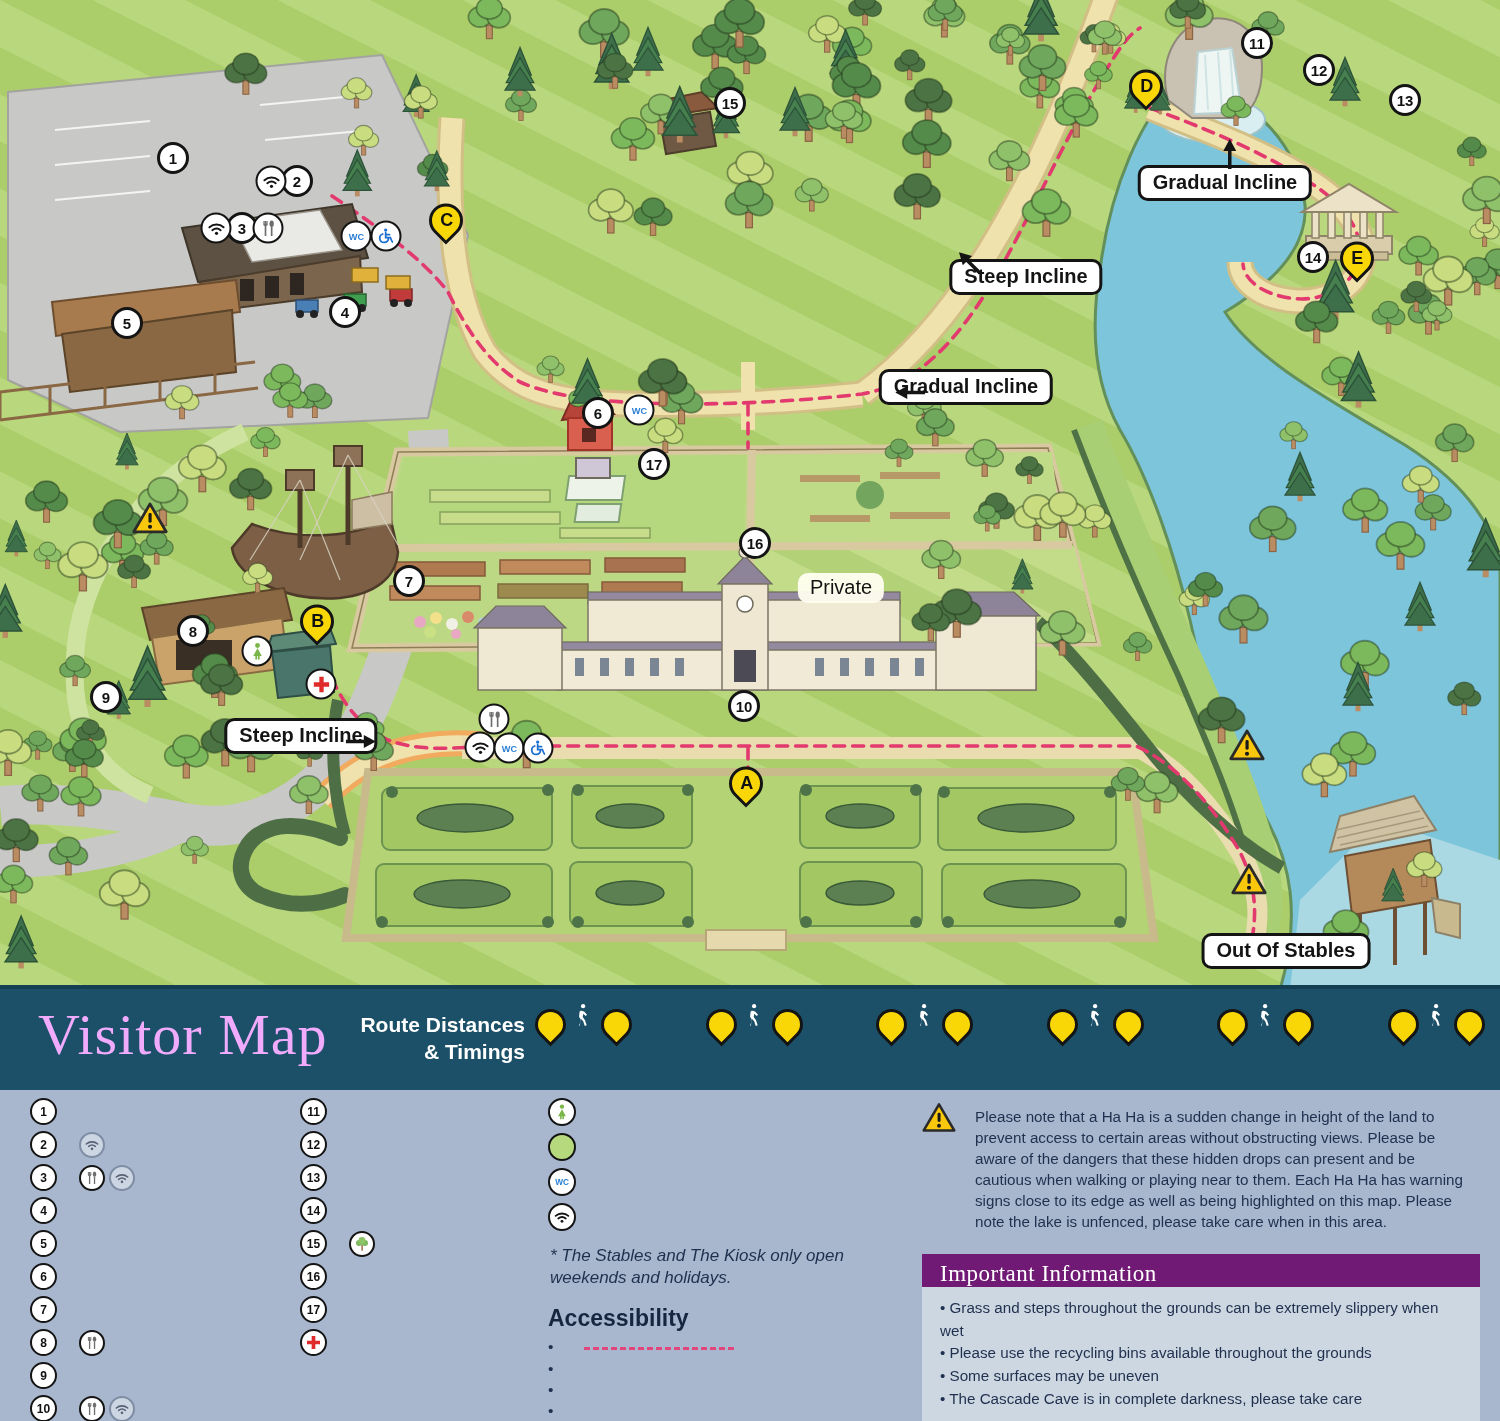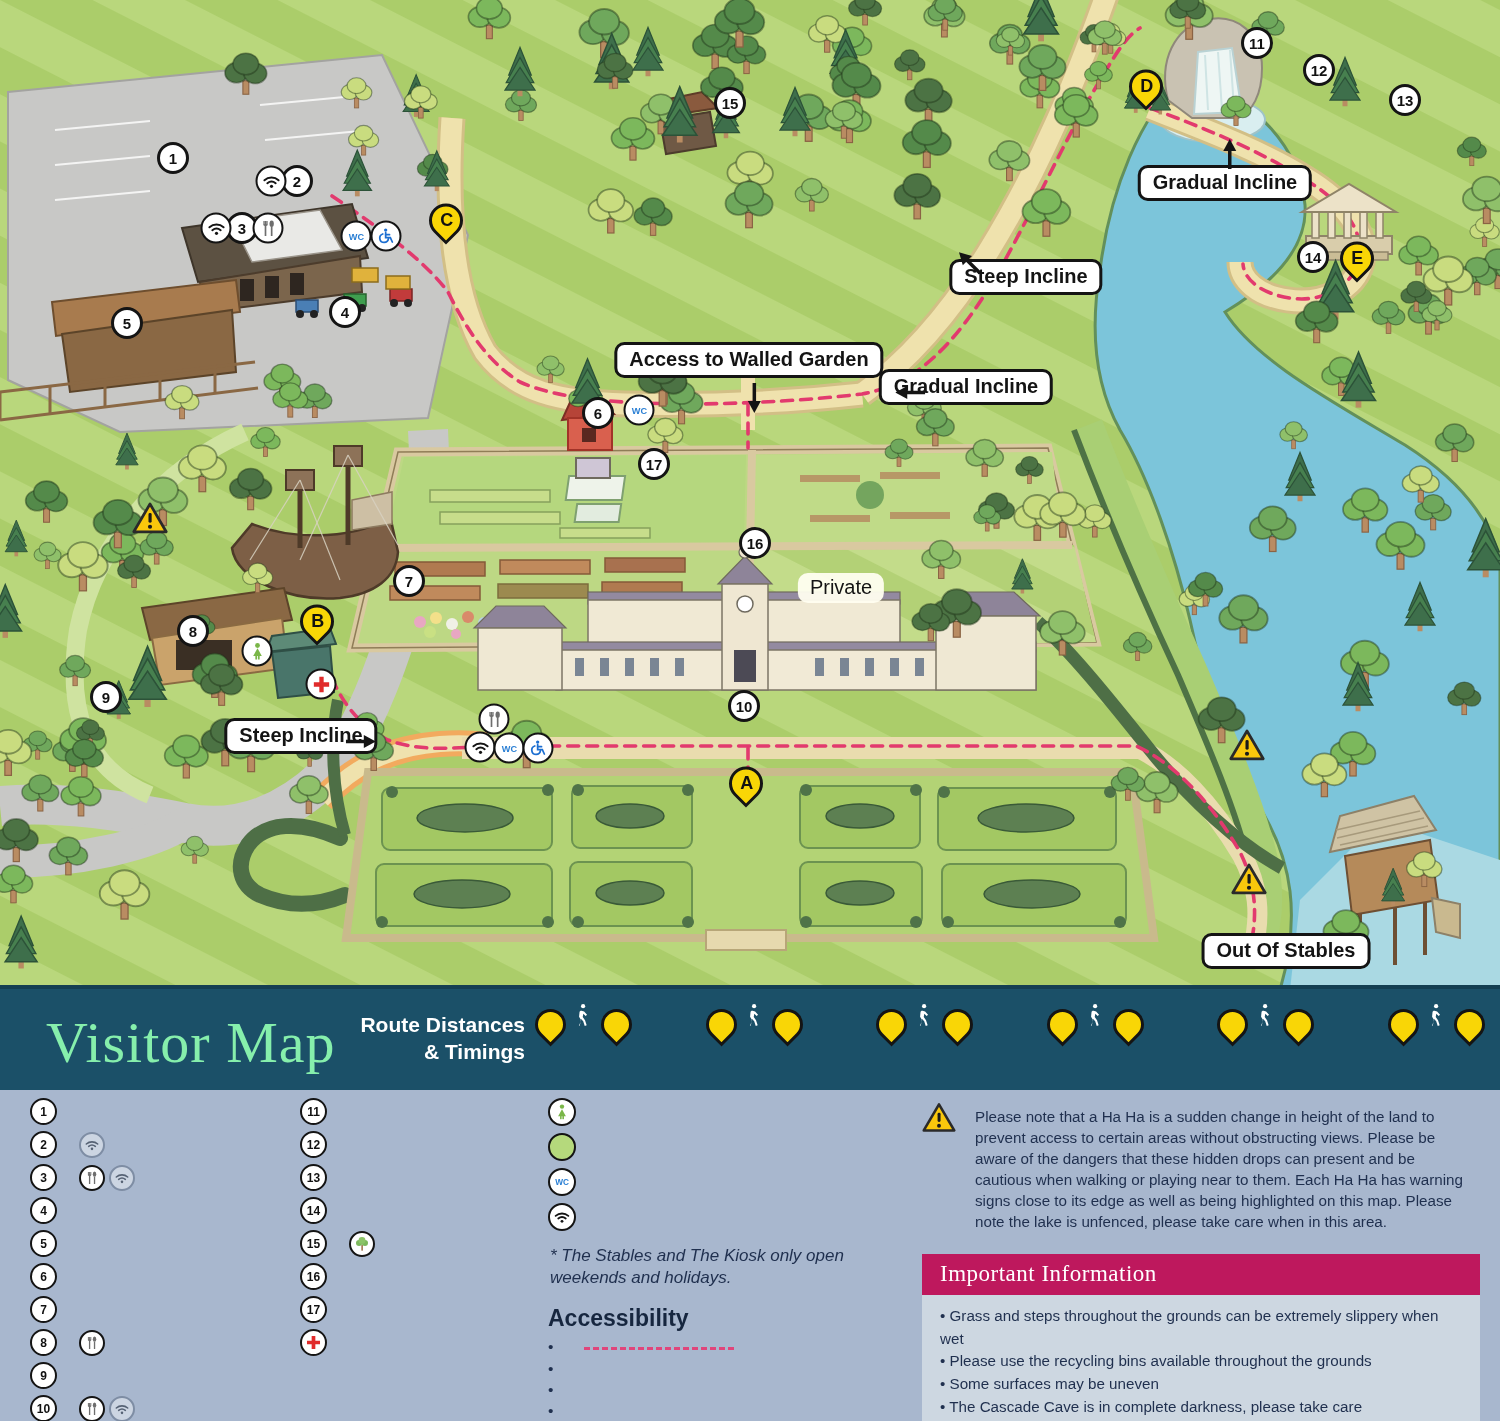--- a/index.html
+++ b/index.html
@@ -14,21 +14,21 @@
   .pin{width:34px;height:34px;background:#f9d606;border:3px solid #141414;border-radius:50% 50% 50% 0;transform:rotate(-45deg);display:flex;align-items:center;justify-content:center;box-sizing:border-box;}
   .pin span{transform:rotate(45deg);font-weight:800;font-size:18px;color:#111;}
   .m-pin{position:absolute;transform:translate(-50%,-72%);}
   .m-warn{position:absolute;transform:translate(-50%,-50%);}
   .m-warn svg{width:36px;height:33px;}
   .map-label{position:absolute;transform:translate(-50%,-50%);background:#fff;border:3px solid #141414;border-radius:10px;padding:3px 12px 4px;font-size:20px;font-weight:700;color:#141414;white-space:nowrap;}
   .map-label.plain{border:none;background:rgba(255,254,240,.95);font-weight:400;}
   .lbl-arrow{position:absolute;}
   
   .header-bar{position:absolute;left:0;top:985px;width:1500px;height:105px;background:#1b5068;border-top:4px solid #143f52;box-sizing:border-box;}
-  .vm-title{position:absolute;left:34px;top:8px;margin:12px;color:#86efac;font-family:"Liberation Serif",serif;font-weight:400;font-size:58px;letter-spacing:1px;}
+  .vm-title{position:absolute;left:34px;top:8px;margin:4px;color:#f0abfc;font-family:"Liberation Serif",serif;font-weight:400;font-size:58px;letter-spacing:1px;}
   .route-heading{position:absolute;left:300px;top:22px;width:225px;text-align:right;color:#fff;font-weight:700;font-size:21px;line-height:1.3;display:flex;flex-direction:column;}
   .routes{position:absolute;left:535px;top:14px;width:950px;display:flex;justify-content:space-between;}
   .route-seg{display:flex;align-items:flex-start;gap:5px;}
   .route-seg .pin{width:31px;height:31px;margin-top:6px;}
   .route-seg .pin span{font-size:16px;}
   .route-mid{display:flex;flex-direction:column;align-items:center;}
   .route-top{display:flex;align-items:center;gap:3px;color:#fff;}
   .route-top svg{width:22px;height:24px;}
   .route-txt{display:flex;flex-direction:column;font-size:14px;line-height:1.15;font-weight:700;}
   .route-txt .t2{font-weight:400;font-size:13px;}
@@ -55,21 +55,21 @@
   .footnote{font-style:italic;font-size:17px;line-height:1.3;margin:14px 0 0 2px;width:300px;}
   .access-block h3{margin:16px 0 4px;font-size:23px;font-weight:700;color:#16263f;}
   .access-block ul{margin:0;padding:0;list-style:none;font-size:15.5px;line-height:1.38;}
   .access-block li::before{content:"• ";}
   .dash-sample{display:inline-block;width:150px;border-top:3.5px dashed #e0457b;vertical-align:middle;margin-left:26px;}
   .leg-col4{position:absolute;left:922px;top:10px;width:558px;}
   .haha-warning{display:flex;gap:12px;}
   .haha-warning svg{flex:0 0 auto;width:34px;height:31px;margin-top:2px;}
   .haha-warning p{margin:7px;font-size:15.2px;line-height:1.38;}
   .info-panel{margin-top:14px;}
-  .info-head{background:#be185d;color:#fff;font-family:"Liberation Serif",serif;font-size:23px;padding:7px 18px 8px;letter-spacing:.5px;}
+  .info-head{background:#701a75;color:#fff;font-family:"Liberation Serif",serif;font-size:23px;padding:7px 18px 0;letter-spacing:.5px;}
   .info-body{background:#cdd7e1;padding:10px 18px 12px;}
   .info-body ul{margin:0;padding:0;list-style:none;font-size:15.2px;line-height:1.5;}
   .info-body li::before{content:"• ";}
 </style>
 </head>
 <body>
 
 <div class="page">
 
   <div class="map-area">
@@ -1535,24 +1535,20 @@
             <circle cx="13" cy="18.4" r="1.5" fill="#1a1a1a"></circle>
           </svg></div>
         <div class="map-label" style="left: 1225px; top: 183px;"><span>Gradual Incline</span><span class="lbl-arrow" style="left:50%;top:50%;margin-left:-4px;margin-top:-44px;transform:rotate(0deg)"><svg width="18" height="30" viewBox="0 0 18 30">
               <path d="M9 30 L9 10" stroke="#141414" stroke-width="3.5"></path>
               <path d="M9 0 L2.5 12 L15.5 12 Z" fill="#141414"></path>
             </svg></span></div>
         <div class="map-label" style="left: 1026px; top: 277px;"><span>Steep Incline</span><span class="lbl-arrow" style="left:50%;top:50%;margin-left:-64px;margin-top:-30px;transform:rotate(-45deg)"><svg width="18" height="30" viewBox="0 0 18 30">
               <path d="M9 30 L9 10" stroke="#141414" stroke-width="3.5"></path>
               <path d="M9 0 L2.5 12 L15.5 12 Z" fill="#141414"></path>
             </svg></span></div>
-        <div class="map-label" style="left: 749px; top: 360px;"><span>Access to Walled Garden</span><span class="lbl-arrow" style="left:50%;top:50%;margin-left:-4px;margin-top:18px;transform:rotate(180deg)"><svg width="18" height="30" viewBox="0 0 18 30">
-              <path d="M9 30 L9 10" stroke="#141414" stroke-width="3.5"></path>
-              <path d="M9 0 L2.5 12 L15.5 12 Z" fill="#141414"></path>
-            </svg></span></div>
         <div class="map-label" style="left: 966px; top: 387px;"><span>Gradual Incline</span><span class="lbl-arrow" style="left:50%;top:50%;margin-left:-62px;margin-top:-12px;transform:rotate(-90deg)"><svg width="18" height="30" viewBox="0 0 18 30">
               <path d="M9 30 L9 10" stroke="#141414" stroke-width="3.5"></path>
               <path d="M9 0 L2.5 12 L15.5 12 Z" fill="#141414"></path>
             </svg></span></div>
         <div class="map-label" style="left: 301px; top: 736px;"><span>Steep Incline</span><span class="lbl-arrow" style="left:50%;top:50%;margin-left:48px;margin-top:-12px;transform:rotate(90deg)"><svg width="18" height="30" viewBox="0 0 18 30">
               <path d="M9 30 L9 10" stroke="#141414" stroke-width="3.5"></path>
               <path d="M9 0 L2.5 12 L15.5 12 Z" fill="#141414"></path>
             </svg></span></div>
         <div class="map-label plain" style="left: 841px; top: 588px;"><span>Private</span></div>
         <div class="map-label" style="left: 1286px; top: 951px;"><span>Out Of Stables</span></div>

